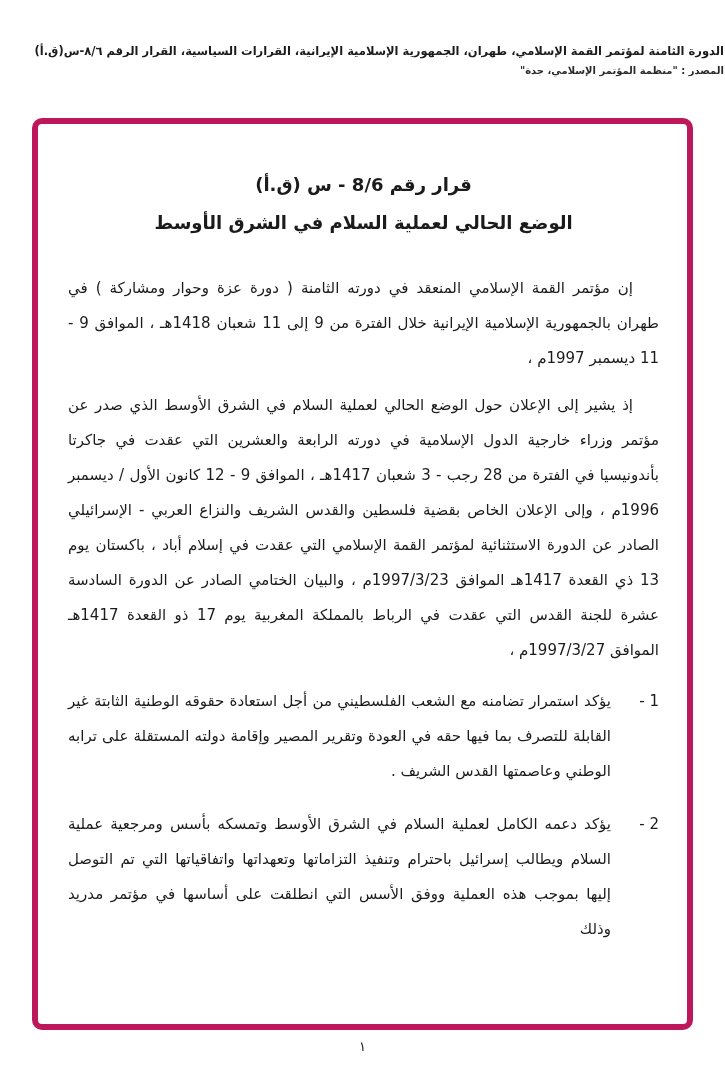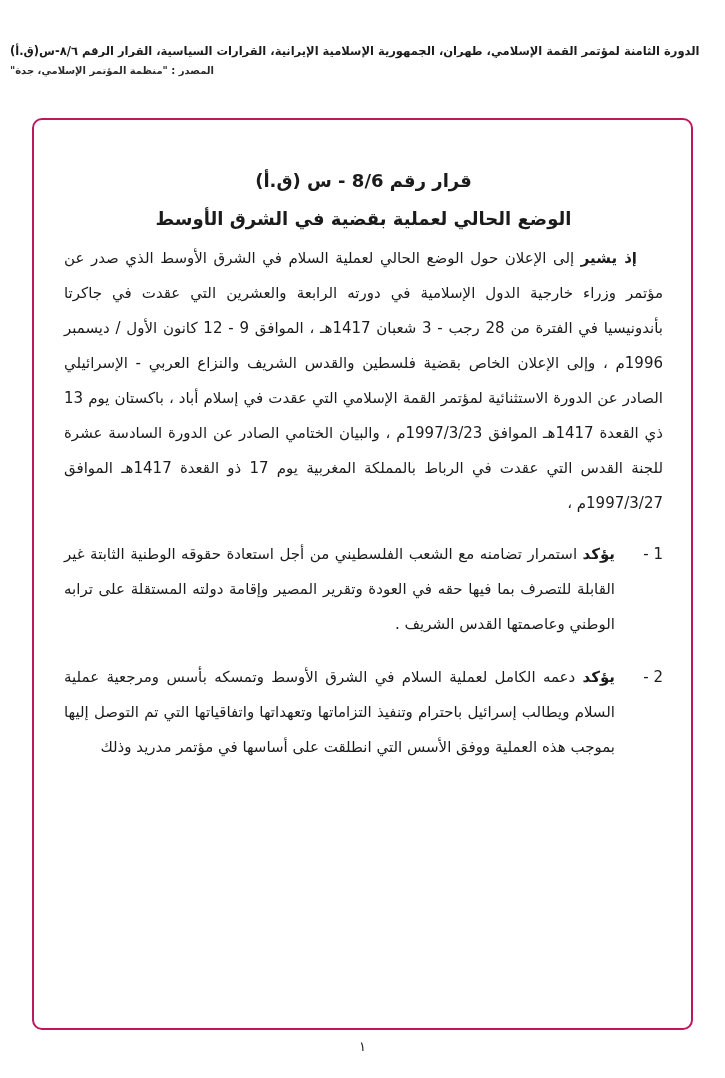--- a/index.html
+++ b/index.html
@@ -15,22 +15,22 @@
     color: #1b1b1b;
     font-family: "DejaVu Sans", sans-serif;
     direction: rtl;
     overflow: hidden;
   }
   
   .top-header {
     position: absolute;
     top: 44px;
     left: 10px;
-    right: 10px;
-    text-align: left;
+    right: 1px;
+    text-align: right;
   }
   .header-l1 {
     font-size: 11.5px;
     font-weight: bold;
     letter-spacing: 0;
     white-space: nowrap;
   }
   .header-l2 {
     font-size: 10px;
     font-weight: bold;
@@ -38,21 +38,21 @@
     color: #2a2a2a;
   }
   
   .green-box {
     position: absolute;
     top: 118px;
     left: 32px;
     width: 661px;
     height: 912px;
     box-sizing: border-box;
-    border: 2px solid #be185d;
+    border: 6px solid #be185d;
     border-radius: 10px;
     padding: 38px 28px 0 30px;
     overflow: hidden;
     background: #ffffff;
   }
   .doc-title {
     text-align: center;
     font-weight: bold;
     padding-top: 12px;
   }
@@ -71,21 +71,21 @@
   .para {
     font-size: 15px;
     line-height: 35px;
     text-align: justify;
     margin: 0;
   }
   .indent { text-indent: 26px; }
   .preamble { margin-top: 38px; }
   .recital { margin-top: 12px; }
   .considering { margin-top: 12px; }
-  .lead { font-weight: bold; }
+  .lead { font-weight: normal; }
   .items { margin-top: 16px; }
   .item {
     display: flex;
     gap: 8px;
     font-size: 15px;
     line-height: 35px;
     margin-bottom: 18px;
   }
   .item-number {
     flex: 0 0 40px;
@@ -113,23 +113,24 @@
 
   <div class="top-header">
     <div class="header-l1">الدورة الثامنة لمؤتمر القمة الإسلامي، طهران، الجمهورية الإسلامية الإيرانية، القرارات السياسية، القرار الرقم ٨/٦-س(ق.أ)</div>
     <div class="header-l2">المصدر :  "منظمة المؤتمر الإسلامي، جدة"</div>
   </div>
 
   <div class="green-box">
 
     <div class="doc-title">
       <div class="title-l1">قرار رقم 8/6 - س (ق.أ)</div>
-      <div class="title-l3">الوضع الحالي لعملية بقضية في الشرق الأوسط</div>
+      <div class="title-l3">الوضع الحالي لعملية السلام في الشرق الأوسط</div>
     </div>
 
+    <p class="para indent preamble"><span>إن مؤتمر القمة الإسلامي المنعقد في دورته الثامنة ( دورة عزة وحوار ومشاركة ) في طهران بالجمهورية الإسلامية الإيرانية خلال الفترة من 9 إلى 11 شعبان 1418هـ ، الموافق 9 - 11 ديسمبر 1997م ،</span></p>
 
     <p class="para indent recital"><strong class="lead">إذ يشير</strong><span> إلى الإعلان حول الوضع الحالي لعملية السلام في الشرق الأوسط الذي صدر عن مؤتمر وزراء خارجية الدول الإسلامية في دورته الرابعة والعشرين التي عقدت في جاكرتا بأندونيسيا في الفترة من 28 رجب - 3 شعبان 1417هـ ، الموافق 9 - 12 كانون الأول / ديسمبر 1996م ، وإلى الإعلان الخاص بقضية فلسطين والقدس الشريف والنزاع العربي - الإسرائيلي الصادر عن الدورة الاستثنائية لمؤتمر القمة الإسلامي التي عقدت في إسلام أباد ، باكستان يوم 13 ذي القعدة 1417هـ الموافق 1997/3/23م ، والبيان الختامي الصادر عن الدورة السادسة عشرة للجنة القدس التي عقدت في الرباط بالمملكة المغربية يوم 17 ذو القعدة 1417هـ الموافق 1997/3/27م ،</span></p>
 
 
     <div class="items">
 
       <div class="item">
         <div class="item-number">1 -</div>
         <div class="item-body"><strong class="lead">يؤكد</strong><span> استمرار تضامنه مع الشعب الفلسطيني من أجل استعادة حقوقه الوطنية الثابتة غير القابلة للتصرف بما فيها حقه في العودة وتقرير المصير وإقامة دولته المستقلة على ترابه الوطني وعاصمتها القدس الشريف .</span></div>
       </div>

